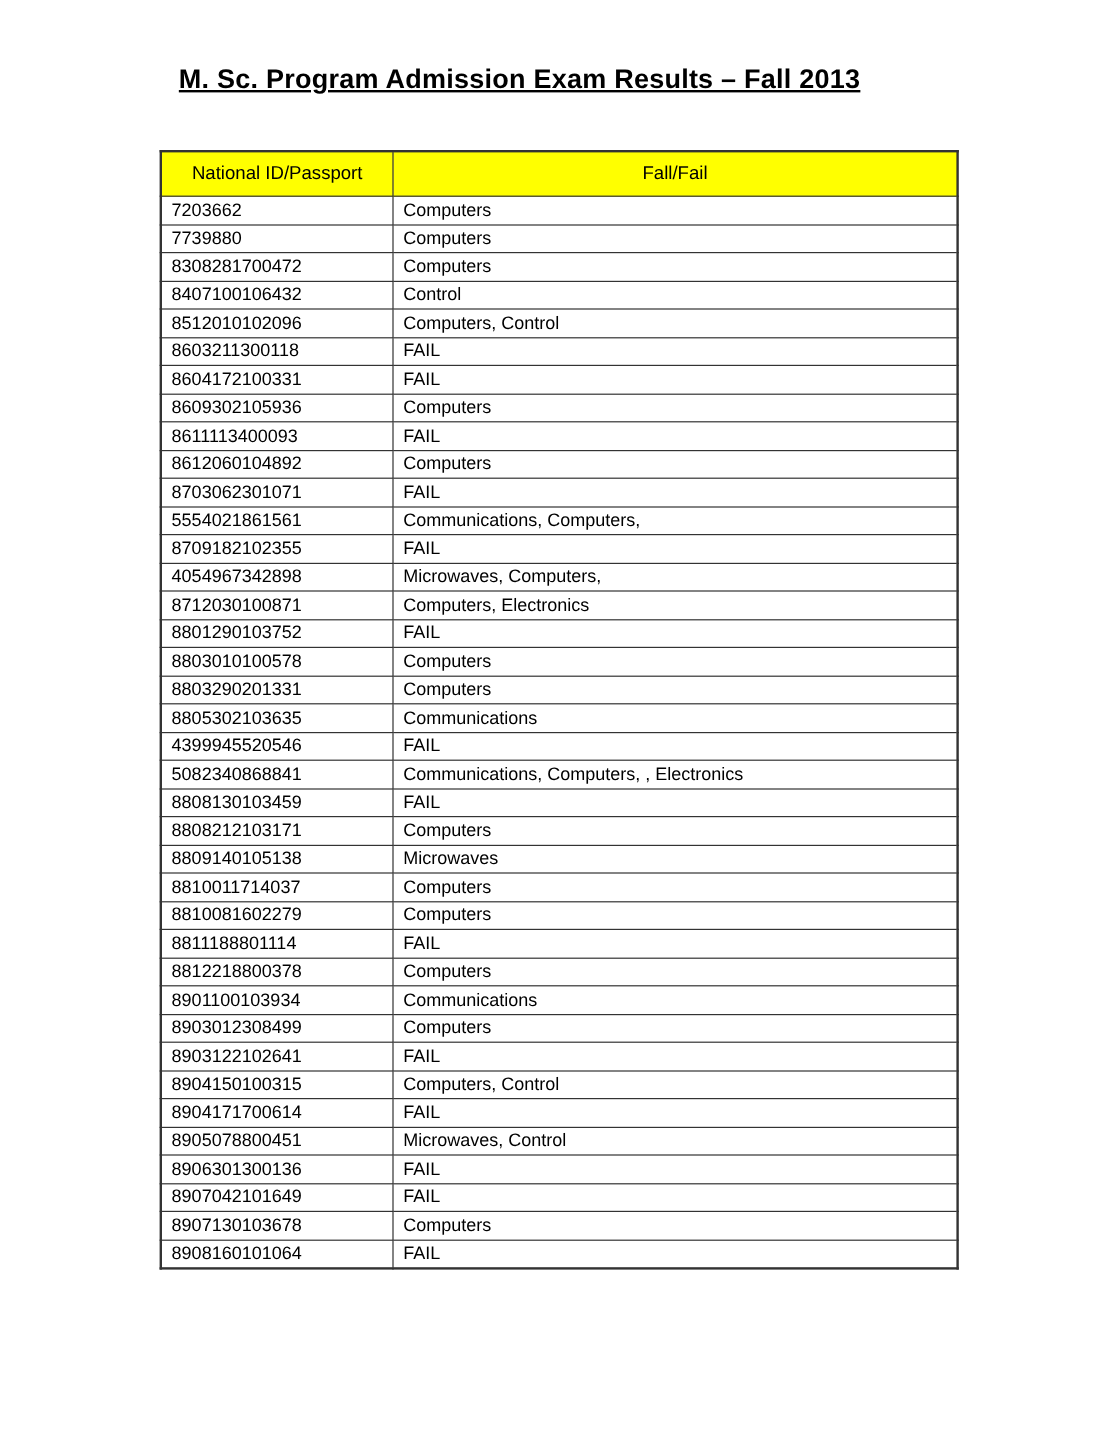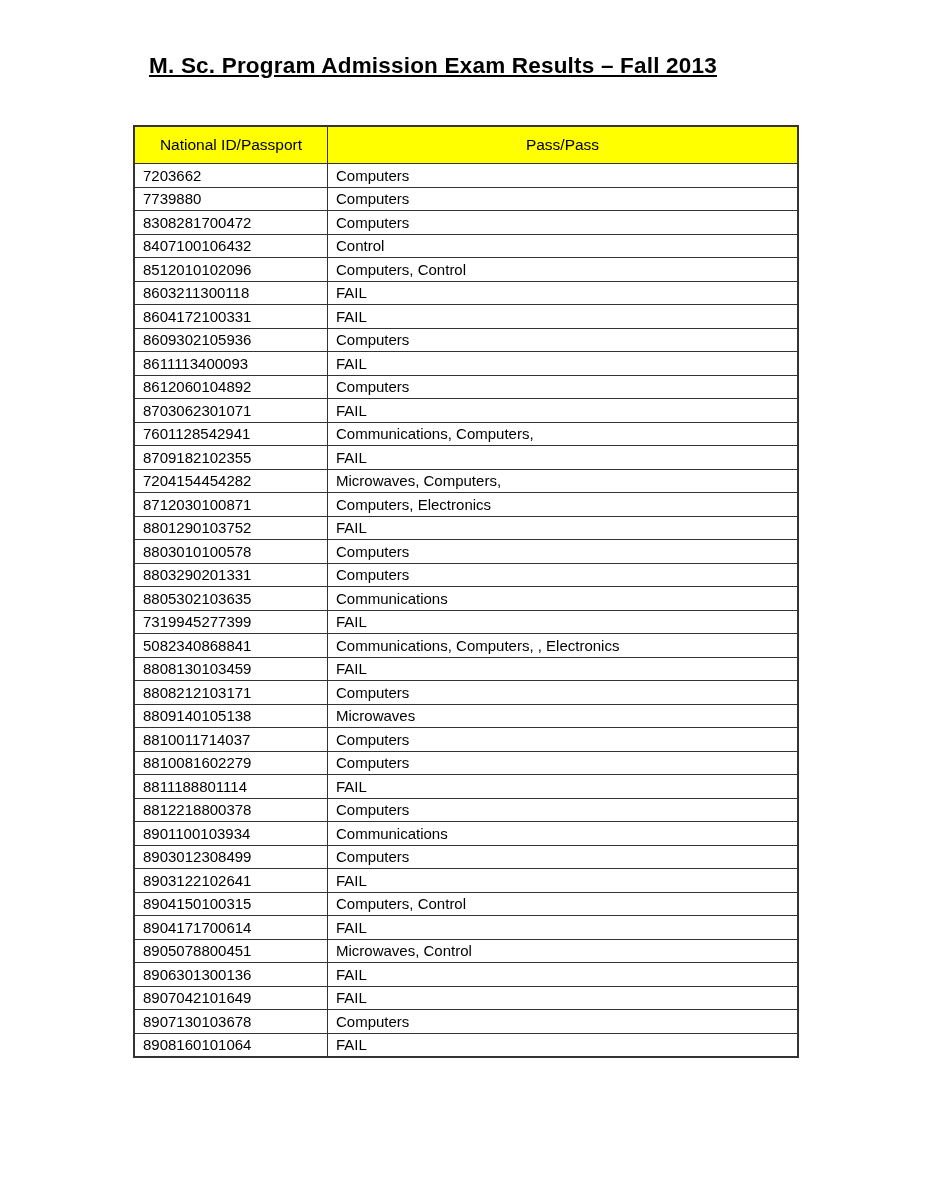--- a/index.html
+++ b/index.html
@@ -69,21 +69,21 @@
 </head>
 <body>
 
 <div class="page">
   <h1 class="title">M. Sc. Program Admission Exam Results – Fall 2013</h1>
 
   <table class="results-table">
     <thead>
       <tr>
         <th class="col-id" style="background: rgb(255, 255, 0); color: rgb(0, 0, 0);">National ID/Passport</th>
-        <th class="col-result" style="background: rgb(255, 255, 0); color: rgb(0, 0, 0);">Pass/Pass</th>
+        <th class="col-result" style="background: rgb(255, 255, 0); color: rgb(0, 0, 0);">Fall/Fail</th>
       </tr>
     </thead>
     <tbody id="results-body">
         <tr>
           <td>7203662</td>
           <td>Computers</td>
         </tr>
         <tr>
           <td>7739880</td>
           <td>Computers</td>
@@ -118,29 +118,29 @@
         </tr>
         <tr>
           <td>8612060104892</td>
           <td>Computers</td>
         </tr>
         <tr>
           <td>8703062301071</td>
           <td>FAIL</td>
         </tr>
         <tr>
-          <td>7601128542941</td>
+          <td>5554021861561</td>
           <td>Communications, Computers,</td>
         </tr>
         <tr>
           <td>8709182102355</td>
           <td>FAIL</td>
         </tr>
         <tr>
-          <td>7204154454282</td>
+          <td>4054967342898</td>
           <td>Microwaves, Computers,</td>
         </tr>
         <tr>
           <td>8712030100871</td>
           <td>Computers, Electronics</td>
         </tr>
         <tr>
           <td>8801290103752</td>
           <td>FAIL</td>
         </tr>
@@ -150,21 +150,21 @@
         </tr>
         <tr>
           <td>8803290201331</td>
           <td>Computers</td>
         </tr>
         <tr>
           <td>8805302103635</td>
           <td>Communications</td>
         </tr>
         <tr>
-          <td>7319945277399</td>
+          <td>4399945520546</td>
           <td>FAIL</td>
         </tr>
         <tr>
           <td>5082340868841</td>
           <td>Communications, Computers, , Electronics</td>
         </tr>
         <tr>
           <td>8808130103459</td>
           <td>FAIL</td>
         </tr>

